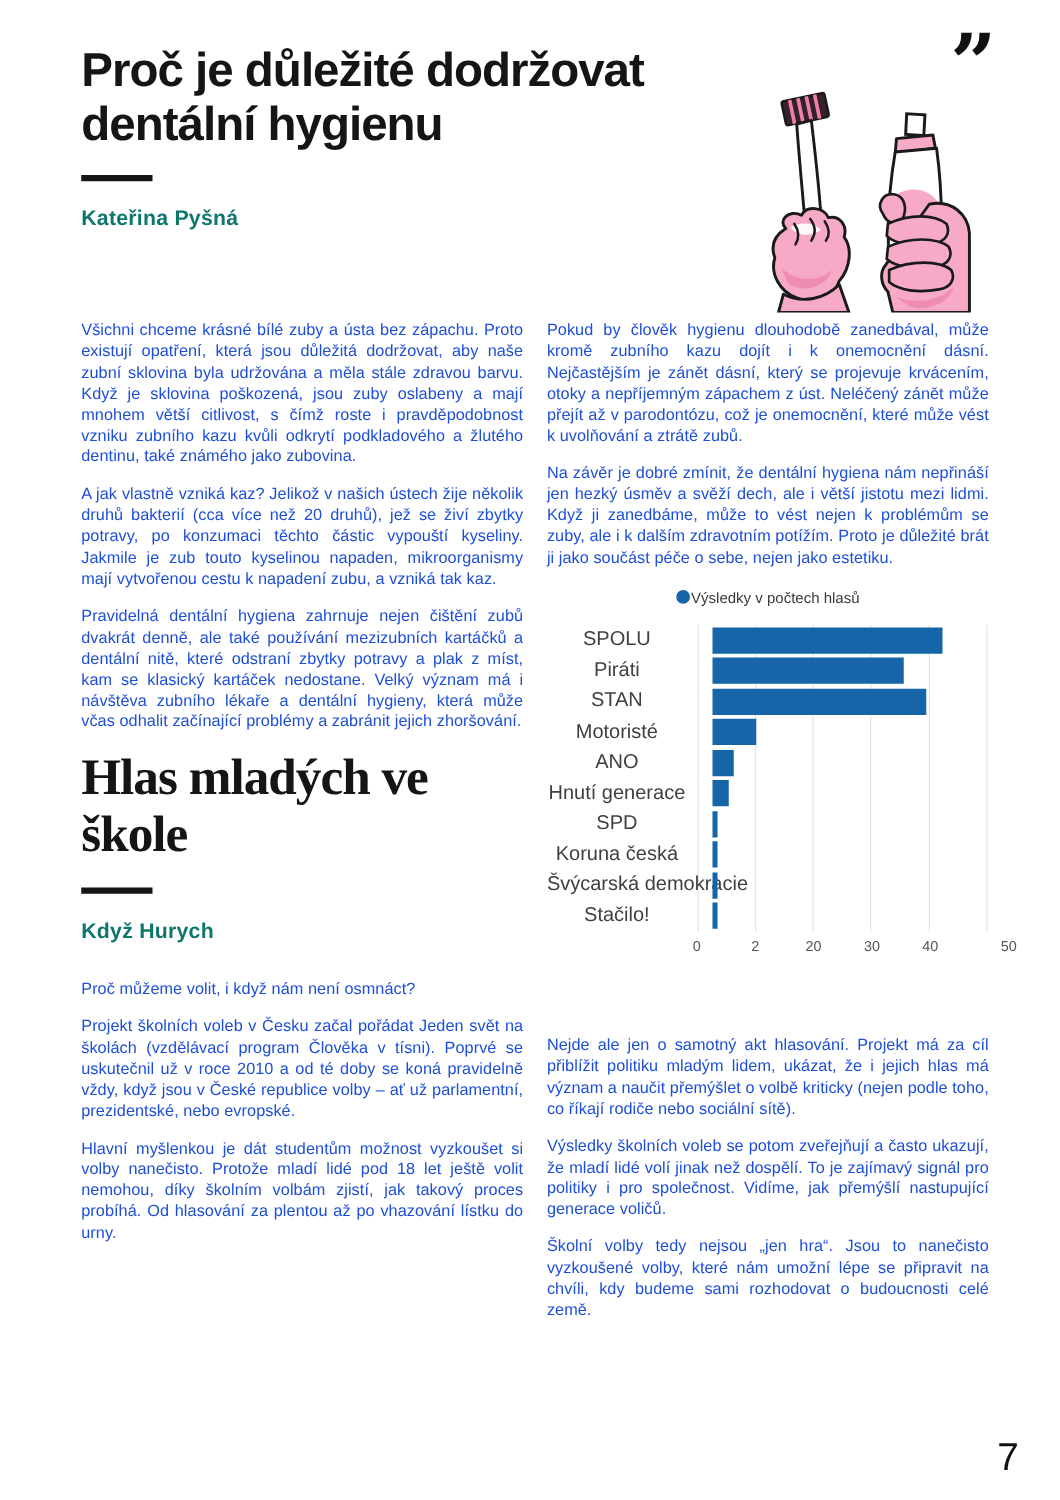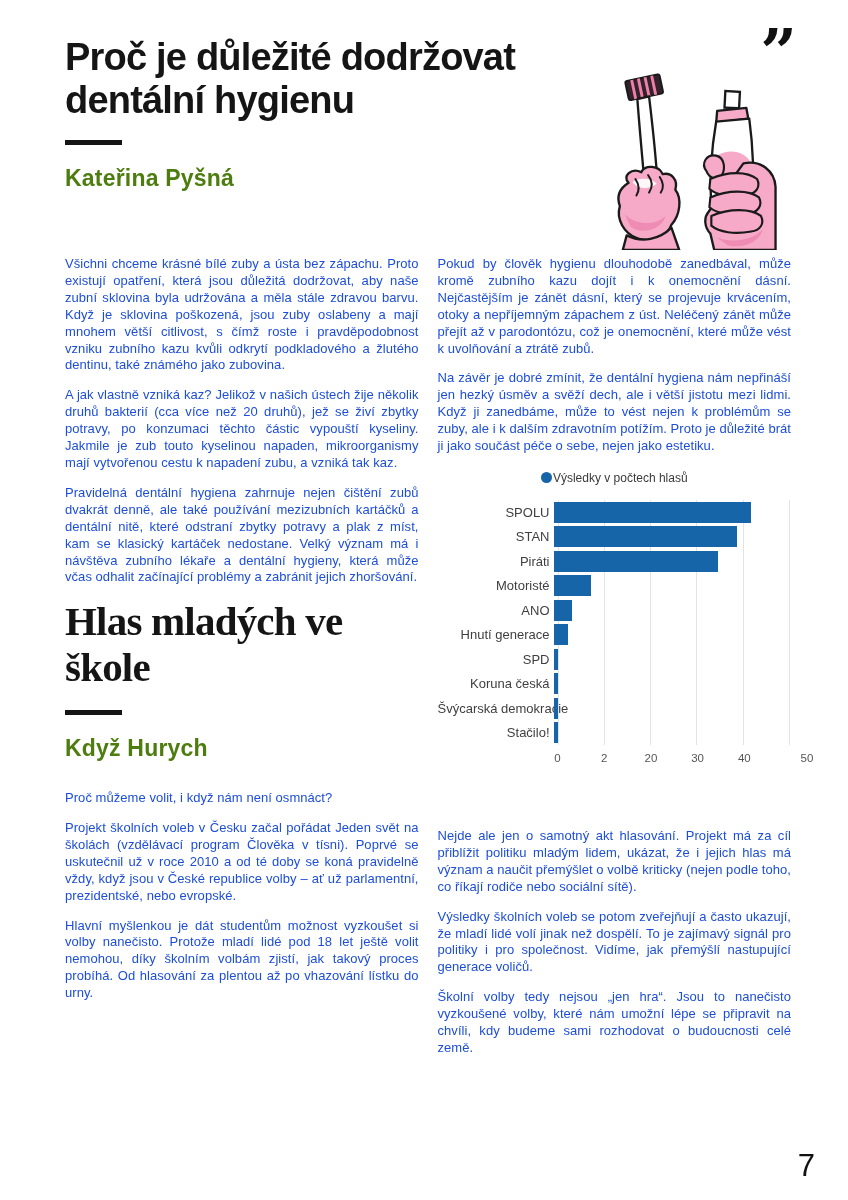--- a/index.html
+++ b/index.html
@@ -5,21 +5,21 @@
   html,body{margin:0;padding:0;background:#fff;}
   .page{position:relative;width:848px;height:1200px;background:#ffffff;overflow:hidden;
         font-family:"Liberation Sans",sans-serif;color:#3f3f3f;}
   .content{position:absolute;left:65px;top:0;width:726px;}
 
   
   .a1-header{display:flex;justify-content:space-between;padding-top:36px;height:186px;}
   .headline{font-size:38px;line-height:1.12;font-weight:700;color:#151515;
             letter-spacing:-0.8px;margin:0;max-width:545px;}
   .rule{width:57px;height:5px;background:#151515;margin-top:19px;}
-  .author{margin-top:20px;font-size:23px;font-weight:700;color:#4d7c0f;letter-spacing:.2px;}
+  .author{margin-top:20px;font-size:17px;font-weight:700;color:#0f766e;letter-spacing:.2px;}
   .art-block{position:relative;width:212px;flex:none;}
   .quote{position:absolute;top:-16px;right:-6px;font-family:"DejaVu Serif",serif;
          font-weight:700;font-size:64px;line-height:1;color:#111;}
   .illo{position:absolute;right:6px;top:34px;}
 
   
   .columns{display:grid;grid-template-columns:1fr 1fr;column-gap:19px;margin-top:34px;}
   .para{font-size:13px;line-height:16.9px;margin:0 0 13px;text-align:justify;
         color:#1d4ed8;letter-spacing:.05px;}
 
@@ -29,21 +29,21 @@
 
   
   .chart{margin:16px 0 58px;}
   .legend{display:flex;align-items:center;justify-content:center;gap:1px;
           font-size:12px;color:#3a3a3a;margin-bottom:15px;}
   .dot{width:11px;height:11px;border-radius:50%;flex:none;}
   .chart-body{position:relative;}
   .grid-overlay{position:absolute;left:120px;right:2px;top:0;bottom:0;}
   .gridline{position:absolute;top:0;bottom:0;width:1px;background:#e3e3e3;}
   .crow{display:flex;align-items:center;height:24.5px;position:relative;}
-  .clabel{width:112px;flex:none;text-align:right;padding-right:4px;font-size:13px;
+  .clabel{width:112px;flex:none;text-align:center;padding-right:20px;font-size:16px;
           color:#3f3f3f;white-space:nowrap;}
   .ctrack{position:relative;flex:1;height:21px;margin-right:2px;}
   .cbar{position:absolute;left:0;top:0;height:100%;}
   .xaxis{position:relative;margin-left:120px;height:18px;margin-top:7px;
          font-size:11.5px;color:#555;}
   .xtick{position:absolute;transform:translateX(-50%);}
 
   
   .pageno{position:absolute;right:33px;bottom:16px;font-size:31px;color:#111;}
 </style>
@@ -141,29 +141,29 @@
                 <div class="gridline" style="left: 100%;"></div>
               </div>
             <div id="rows">
                 <div class="crow">
                   <span class="clabel">SPOLU</span>
                   <span class="ctrack">
                     <span class="cbar" style="width: 84%; background: rgb(21, 101, 168);"></span>
                   </span>
                 </div>
                 <div class="crow">
+                  <span class="clabel">Piráti</span>
+                  <span class="ctrack">
+                    <span class="cbar" style="width: 70%; background: rgb(21, 101, 168);"></span>
+                  </span>
+                </div>
+                <div class="crow">
                   <span class="clabel">STAN</span>
                   <span class="ctrack">
                     <span class="cbar" style="width: 78%; background: rgb(21, 101, 168);"></span>
-                  </span>
-                </div>
-                <div class="crow">
-                  <span class="clabel">Piráti</span>
-                  <span class="ctrack">
-                    <span class="cbar" style="width: 70%; background: rgb(21, 101, 168);"></span>
                   </span>
                 </div>
                 <div class="crow">
                   <span class="clabel">Motoristé</span>
                   <span class="ctrack">
                     <span class="cbar" style="width: 16%; background: rgb(21, 101, 168);"></span>
                   </span>
                 </div>
                 <div class="crow">
                   <span class="clabel">ANO</span>

